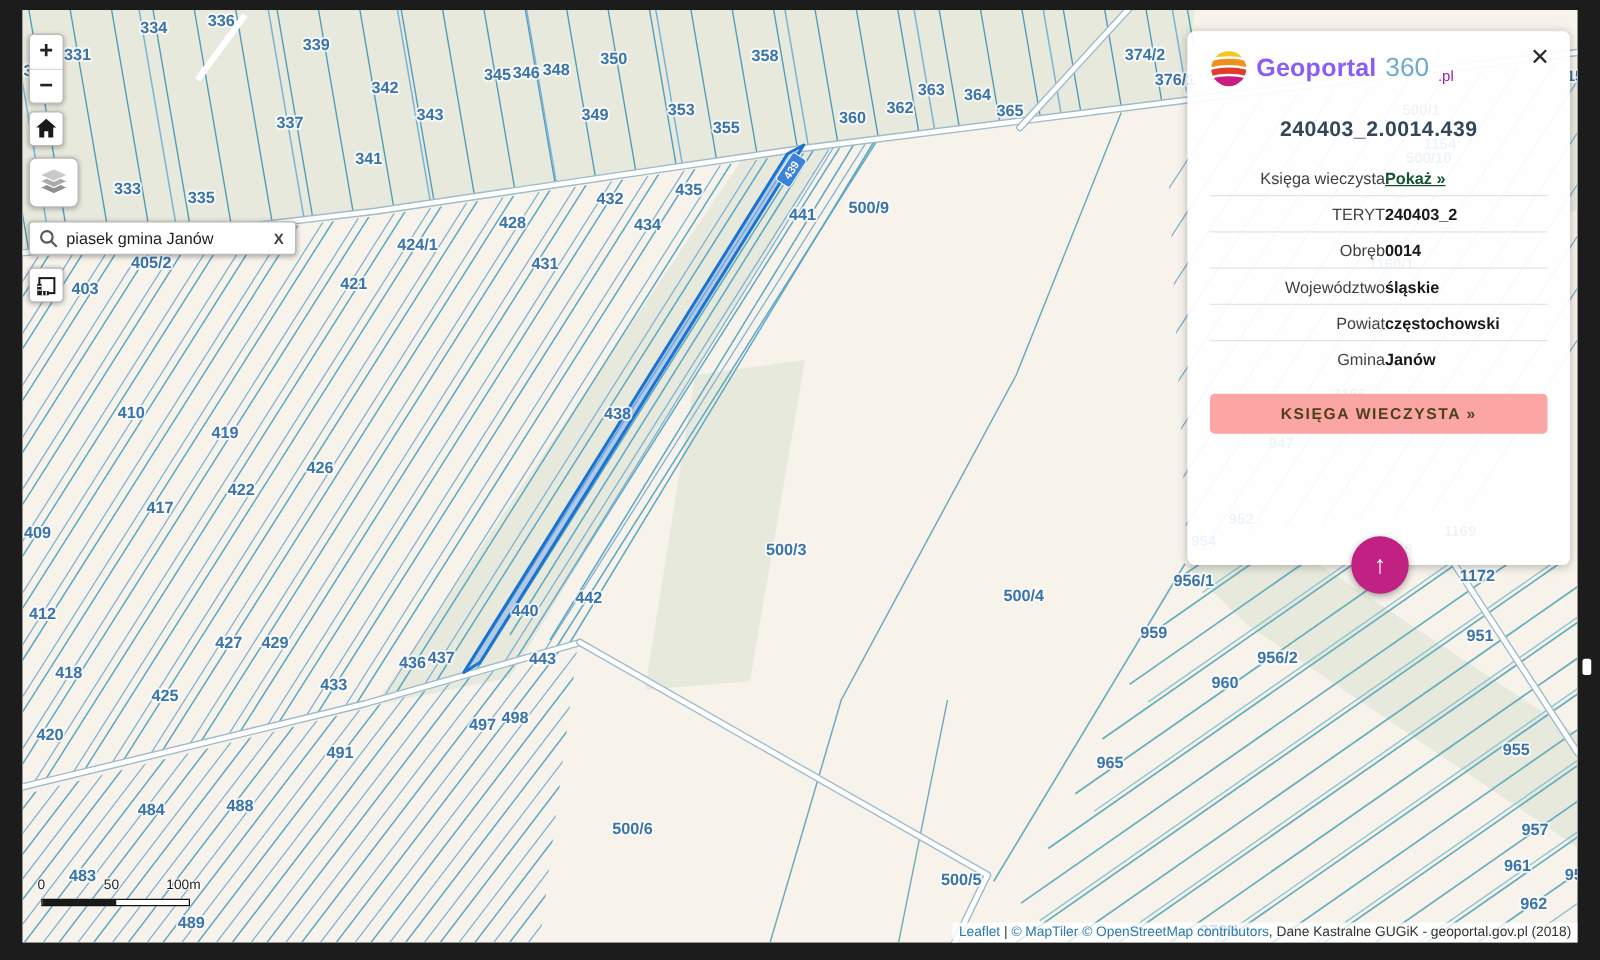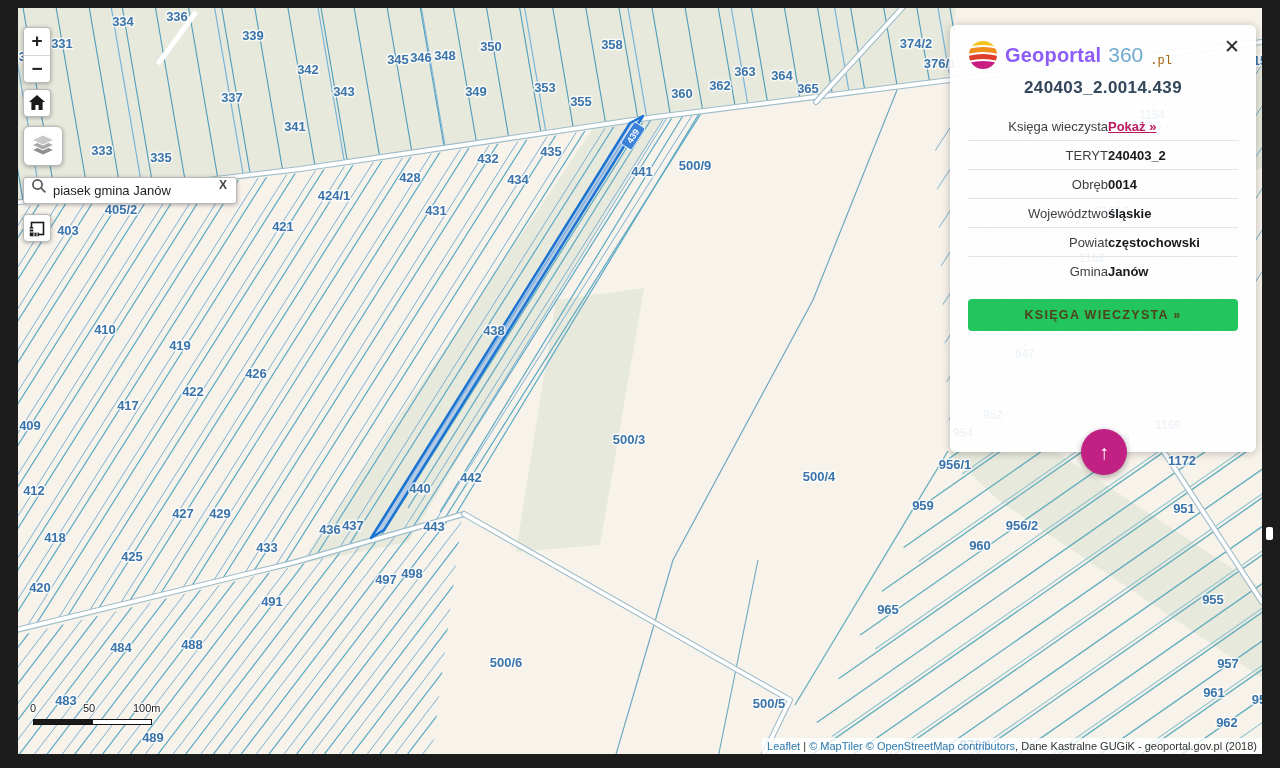--- a/index.html
+++ b/index.html
@@ -13,21 +13,21 @@
   .ctl { position:absolute; background:#fff; border:1px solid #b9b9b9; border-radius:4px;
     box-shadow:0 1px 4px rgba(0,0,0,.3); z-index:6; }
   #zoom-ctl { left:5px; top:19px; width:28px; height:56px; display:flex; flex-direction:column; }
   #zoom-ctl .zbtn { flex:1; display:flex; align-items:center; justify-content:center;
     font-size:19px; font-weight:bold; color:#222; cursor:pointer; }
   #zoom-ctl .zbtn:first-child { border-bottom:1px solid #d6d6d6; }
   #home-btn { left:5px; top:81px; width:28px; height:28px; display:flex; align-items:center; justify-content:center; cursor:pointer; }
   #layers-btn { left:5px; top:118px; width:40px; height:40px; border-radius:6px;
     display:flex; align-items:center; justify-content:center; cursor:pointer; }
   #search-box { left:5px; top:169px; width:214px; height:27px; border-radius:3px;
-    display:flex; padding:0 7px; gap:6px; }
+    display:flex; align-items:center; padding:0 7px; gap:6px; }
   #search-box input { border:none; outline:none; flex:1; font-size:13px; color:#1e1e1e;
     font-family:inherit; background:transparent; min-width:0; }
   #search-clear { font-size:12px; font-weight:bold; color:#444; cursor:pointer; padding:0 2px; }
   #measure-btn { left:5px; top:206px; width:28px; height:28px; display:flex; align-items:center; justify-content:center; cursor:pointer; }
 
   
   #scale { position:absolute; left:15px; top:694px; width:126px; z-index:4; font-size:11px; color:#222; }
   #scale .lbls { position:relative; height:13px;
     text-shadow:-1px 0 #fff,1px 0 #fff,0 -1px #fff,0 1px #fff; }
   #scale .lbls span { position:absolute; top:0; }
@@ -39,31 +39,31 @@
     background:rgba(255,255,255,.78); font-size:11px; color:#333;
     display:flex; align-items:center; padding:5px 5px; white-space:pre; }
   #attribution .attr-link { color:#2d78ad; cursor:pointer; }
 
   
   #panel { position:absolute; left:932px; top:17px; width:306px; height:427px; z-index:5;
     background:rgba(255,255,255,.92); border-radius:6px; box-shadow:0 1px 8px rgba(0,0,0,.25); }
   #logo-row { display:flex; align-items:center; padding:15px 0 0 18px; gap:7px; }
   #logo-name { font-size:20px; font-weight:bold; color:#8b5cf6; letter-spacing:.2px; }
   #logo-360 { font-size:21px; font-weight:300; color:#6fa9cf; }
-  #logo-pl { font-size:12px; color:#a16207; align-self:flex-end; padding-bottom:2px;font-family:Liberation Mono, monospace; }
+  #logo-pl { font-size:12px; color:#a21caf; align-self:flex-end; padding-bottom:2px; }
   #panel-close { position:absolute; top:12px; right:16px; font-size:19px; color:#2b2b2b; cursor:pointer; line-height:1; }
-  #panel-title { text-align:center; margin-top:8px; font-size:17px; font-weight:600; color:#33465a; letter-spacing:.4px; }
+  #panel-title { text-align:center; margin-top:24px; font-size:17px; font-weight:600; color:#33465a; letter-spacing:.4px; }
   #rows { margin:14px 18px 0 18px;text-align:right; }
   .row { display:flex; align-items:center; height:29px; border-bottom:1px solid #e4e4e4; }
   .row:last-child { border-bottom:none; }
   .row .lbl { width:140px; font-size:13px; color:#3f3f3f; }
   .row .val { font-size:13px; font-weight:bold; color:#181818; }
   .row .val sup { font-size:9px; }
-  .row .val.link { color:#be185d; text-decoration:underline; cursor:pointer; }
-  #kw-button { margin:13px 18px 0 18px; height:32px; background:#22c55e; border-radius:4px;
+  .row .val.link { color:#14532d; text-decoration:underline; cursor:pointer; }
+  #kw-button { margin:13px 18px 0 18px; height:32px; background:#fca5a5; border-radius:4px;
     display:flex; align-items:center; justify-content:center; font-size:12.5px; font-weight:bold;
     letter-spacing:1.3px; color:#4d421a; cursor:pointer; }
   #fab { position:absolute; left:1063px; top:421px; width:46px; height:46px; border-radius:50%;
     background:#c02183; z-index:7; display:flex; align-items:center; justify-content:center;
     box-shadow:0 2px 6px rgba(0,0,0,.35); cursor:pointer; color:#fff; font-size:20px; }
 
   #frame-notch { position:absolute; left:1266px; top:527px; width:7px; height:13px;
     background:#fff; border-radius:2px; z-index:8; }
 </style>
 </head>

